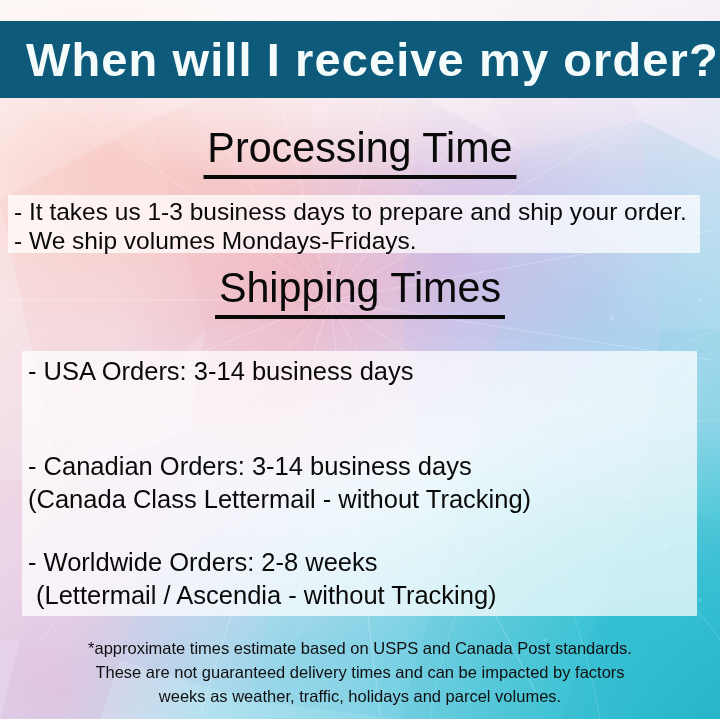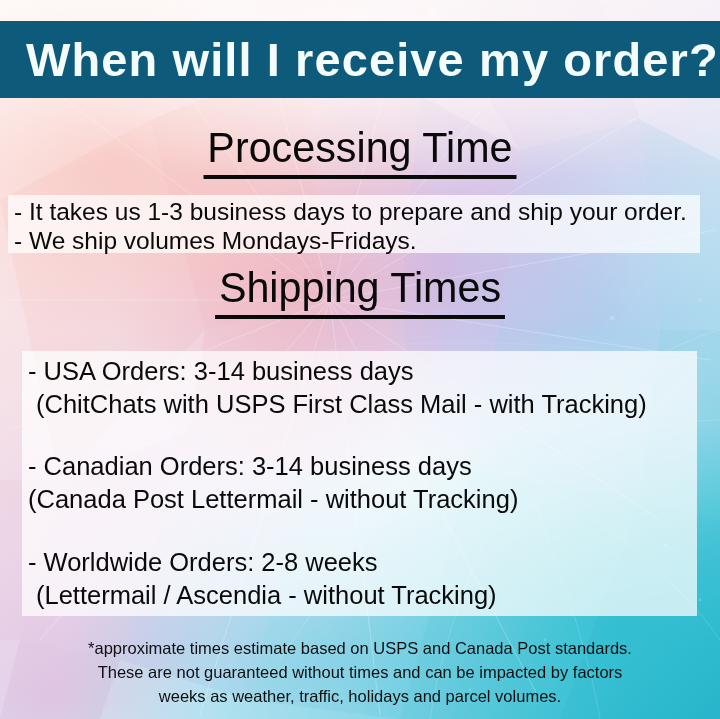--- a/index.html
+++ b/index.html
@@ -282,33 +282,32 @@
     </div>
 
     <div class="section-heading" id="heading-shipping">
       <span class="hd-inner">Shipping Times</span>
     </div>
 
     <div class="plate" id="plate-shipping"></div>
 
     <div class="ship-group" id="ship-usa">
       <span class="line">- USA Orders: 3-14 business days</span>
-      <span class="line indent">(ChitChats with USPS First Class Mail - with Tracking)</span>
     </div>
 
     <div class="ship-group" id="ship-canada">
       <span class="line">- Canadian Orders: 3-14 business days</span>
-      <span class="line">(Canada Post Lettermail - without Tracking)</span>
+      <span class="line">(Canada Class Lettermail - without Tracking)</span>
     </div>
 
     <div class="ship-group" id="ship-worldwide">
       <span class="line">- Worldwide Orders: 2-8 weeks</span>
       <span class="line indent">(Lettermail / Ascendia - without Tracking)</span>
     </div>
 
     <div id="footnote">
       <span class="line">*approximate times estimate based on USPS and Canada Post standards.</span>
-      <span class="line">These are not guaranteed without times and can be impacted by factors</span>
+      <span class="line">These are not guaranteed delivery times and can be impacted by factors</span>
       <span class="line">weeks as weather, traffic, holidays and parcel volumes.</span>
     </div>
 
   </div>
 </div>
 
 </body></html>

